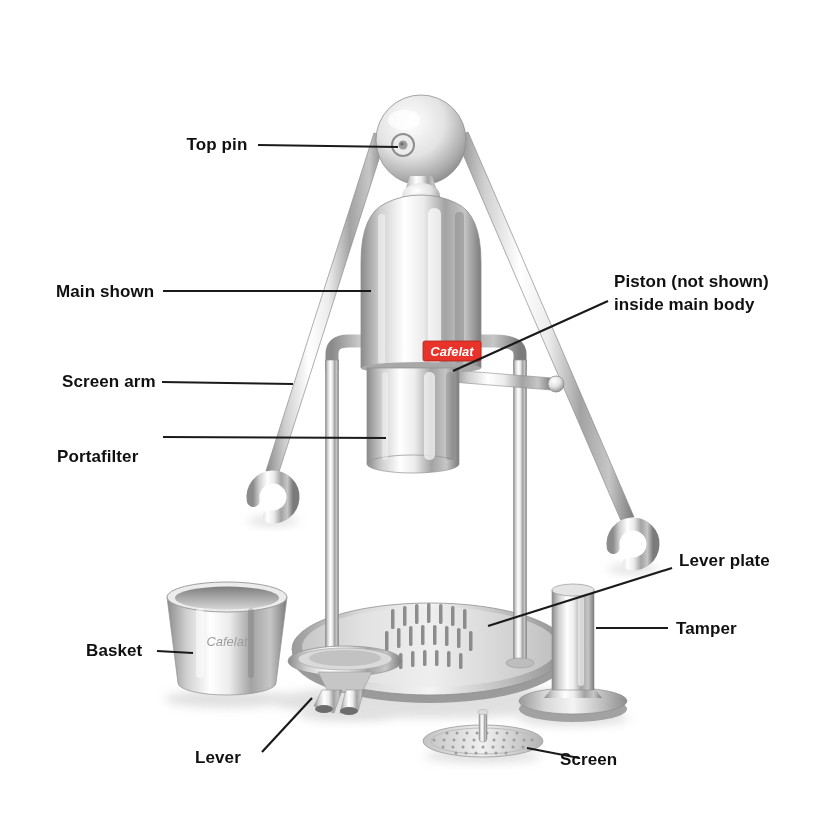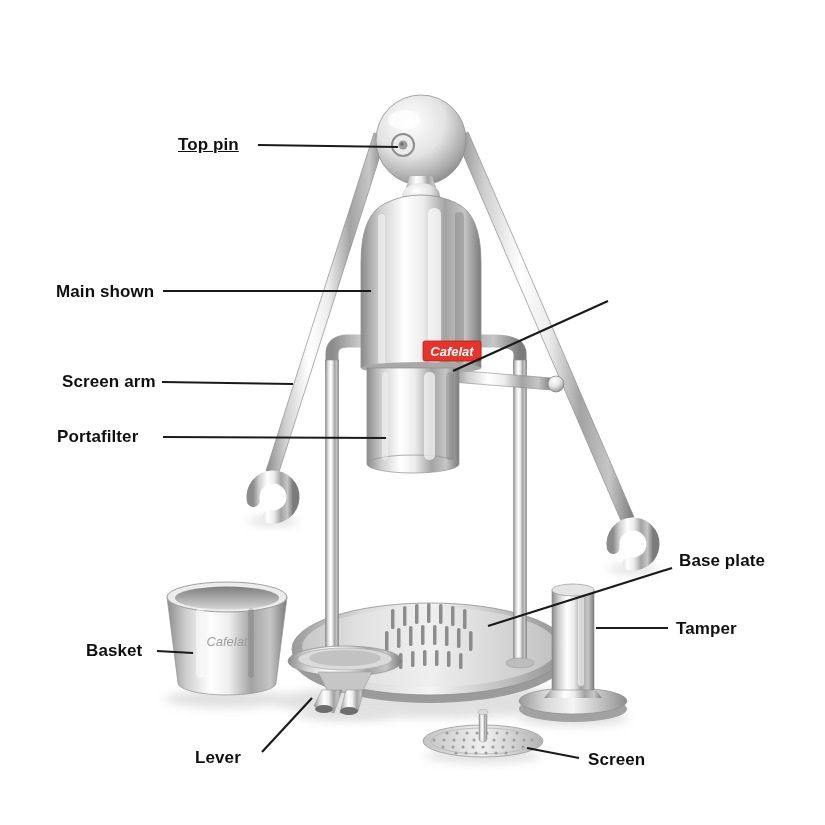--- a/index.html
+++ b/index.html
@@ -5,21 +5,21 @@
   html,body{margin:0;padding:0;background:#ffffff;}
   .canvas{
     position:relative;width:825px;height:825px;background:#ffffff;
     font-family:"Liberation Sans",sans-serif;overflow:hidden;
   }
   .machine-svg{position:absolute;left:0;top:0;}
   .label{
     position:absolute;font-size:17px;font-weight:700;color:#101010;
     line-height:1.35;letter-spacing:.1px;
   }
-  .label.right{text-align:left;text-decoration:underline;}
+  .label.right{text-align:center;}
 </style>
 </head>
 <body>
 
 <div class="canvas">
 
   <svg class="machine-svg" width="825" height="825" viewBox="0 0 825 825">
     <defs>
       <linearGradient id="chromeH" x1="0" y1="0" x2="1" y2="0">
         <stop offset="0" stop-color="#8b8b8b"></stop>
@@ -232,20 +232,21 @@
       <line x1="672" y1="568" x2="488" y2="626"></line>
       <line x1="668" y1="628" x2="596" y2="628"></line>
       <line x1="157" y1="651" x2="193" y2="653"></line>
       <line x1="262" y1="752" x2="312" y2="698"></line>
       <line x1="579" y1="758" x2="527" y2="748"></line>
     </g>
   </svg>
 
   <div class="label right" style="left:178px;top:134px;width:78px">Top pin</div>
   <div class="label" style="left:56px;top:281px;width:110px">Main shown</div>
+  <div class="label" style="left:614px;top:271px;width:195px">Piston (not shown) inside main body</div>
   <div class="label" style="left:62px;top:371px;width:100px">Screen arm</div>
-  <div class="label" style="left:57px;top:426px;width:110px">Portafilter</div>
-  <div class="label" style="left:679px;top:550px;width:110px">Base plate</div>
+  <div class="label" style="left:57px;top:446px;width:110px">Portafilter</div>
+  <div class="label" style="left:679px;top:550px;width:110px">Lever plate</div>
   <div class="label" style="left:676px;top:618px;width:90px">Tamper</div>
   <div class="label" style="left:86px;top:640px;width:70px">Basket</div>
   <div class="label" style="left:195px;top:747px;width:75px">Lever</div>
-  <div class="label" style="left:588px;top:749px;width:70px">Screen</div>
+  <div class="label" style="left:560px;top:749px;width:70px">Screen</div>
 </div>
 
 </body></html>

